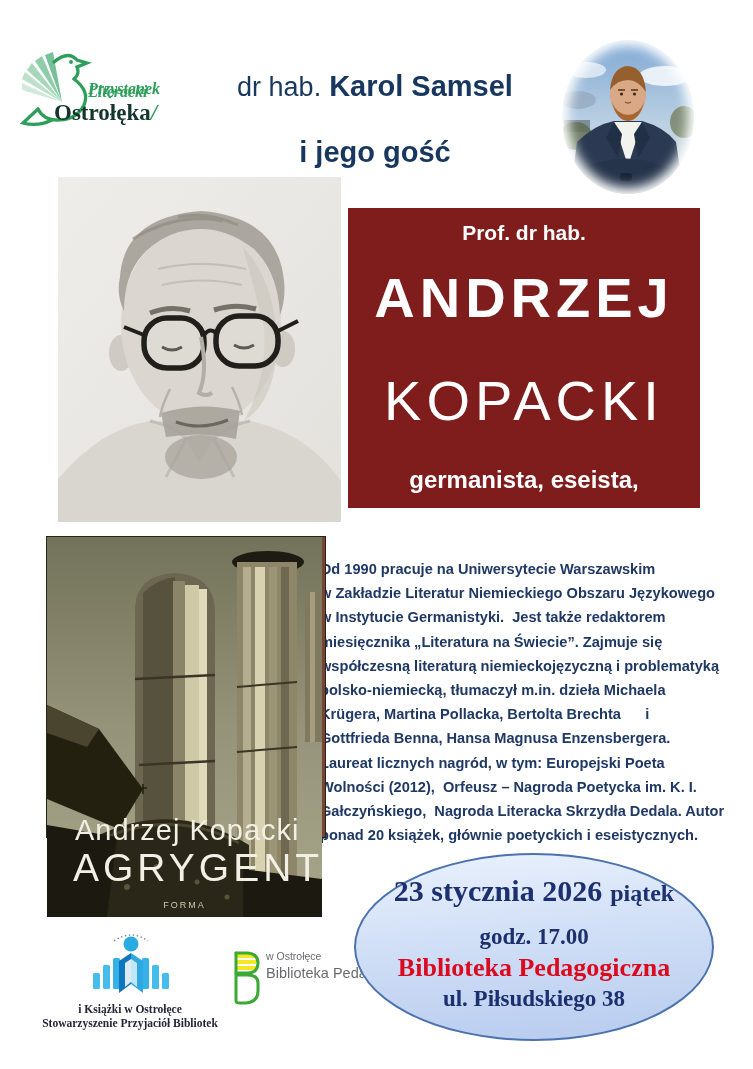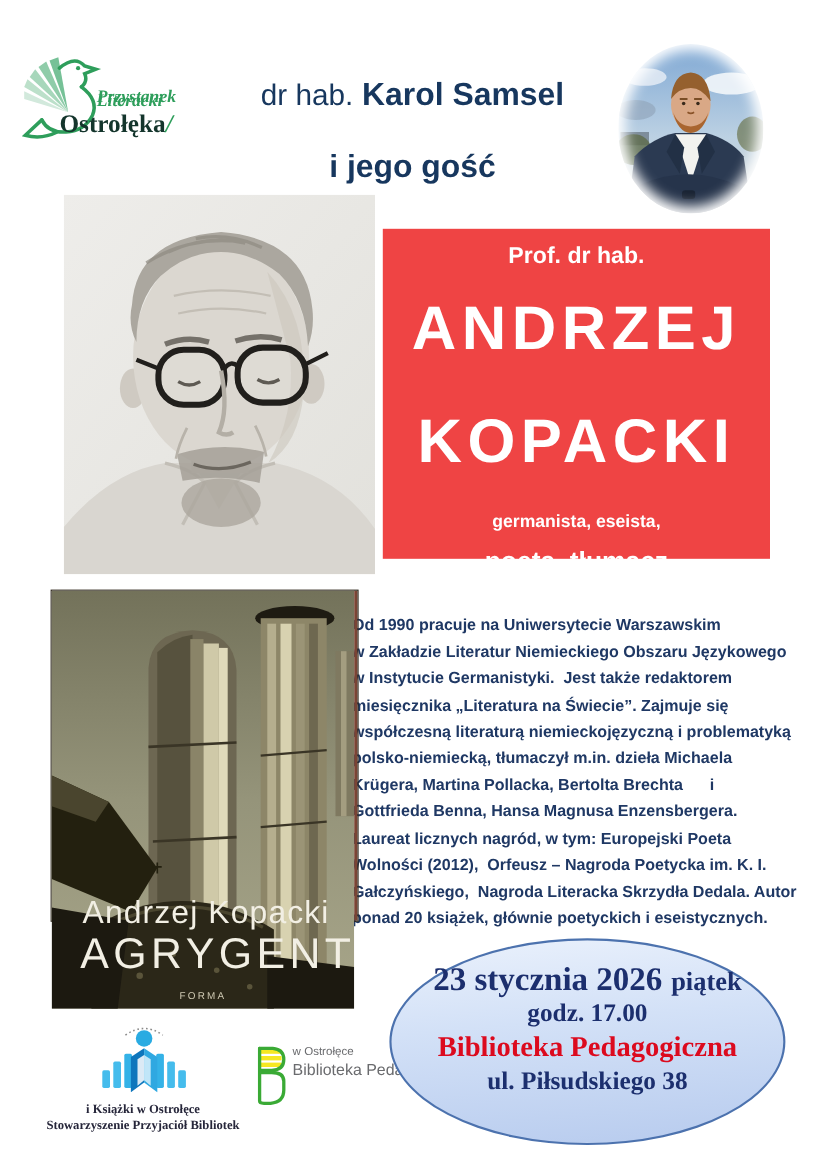--- a/index.html
+++ b/index.html
@@ -27,26 +27,26 @@
   
   .guest-photo{position:absolute;left:562px;top:40px;width:132px;height:154px;}
   .guest-photo .oval{width:100%;height:100%;border-radius:50%;overflow:hidden;position:relative;}
   .guest-photo::after{content:'';position:absolute;inset:-2px;border-radius:50%;
             box-shadow:inset 0 0 12px 8px #ffffff;pointer-events:none;}
 
   
   .portrait{position:absolute;left:58px;top:177px;width:283px;height:345px;}
 
   
-  .banner{position:absolute;left:348px;top:208px;width:352px;height:300px;background:#ef4444;
+  .banner{position:absolute;left:348px;top:208px;width:352px;height:300px;background:#7f1d1d;
           color:#fff;text-align:center;}
   .banner .prefix{padding-top:13px;font-size:21px;font-weight:bold;}
   .banner .first{margin-top:20px;font-size:56px;font-weight:bold;letter-spacing:5px;}
-  .banner .last{margin-top:38px;font-size:56px;font-weight:bold;letter-spacing:5px;}
-  .banner .role1{margin-top:33px;font-size:16px;font-weight:bold;}
+  .banner .last{margin-top:38px;font-size:56px;font-weight:normal;letter-spacing:5px;}
+  .banner .role1{margin-top:33px;font-size:24px;font-weight:bold;}
   .banner .role2{margin-top:13px;font-size:24px;font-weight:bold;}
 
   
   .bio{position:absolute;left:320px;top:557px;width:440px;font-size:14.6px;font-weight:bold;
        color:#1F3864;line-height:24.2px;white-space:pre-wrap;}
 
   
   .book{position:absolute;left:47px;top:537px;width:275px;height:300px;
         outline:1px solid #2A2418;border-right:3px solid #7A4434;}
   .book svg{position:absolute;left:0;top:0;}
@@ -57,21 +57,21 @@
   .book .pub{position:absolute;left:0;right:0;top:363px;text-align:center;font-size:9px;
         color:#CFC9B2;letter-spacing:2px;}
 
   
   .event{position:absolute;left:354px;top:853px;width:356px;height:184px;border-radius:50%;
          border:2px solid #4C72AE;z-index:5;text-align:center;
          background:linear-gradient(175deg,#EAF1FC 0%,#D3E1F7 40%,#B7CBEE 100%);
          font-family:"Liberation Serif",serif;font-weight:bold;color:#1C2F6E;}
   .event .l1{margin-top:19px;font-size:30px;}
   .event .day{font-size:24px;margin-left:8px;}
-  .event .time{margin-top:0;font-size:23px;}
+  .event .time{margin-top:16px;font-size:23px;}
   .event .venue{margin-top:3px;font-size:26px;color:#DC0A1E;}
   .event .address{margin-top:3px;font-size:23px;}
 
   
   .assoc-icon{position:absolute;left:92px;top:931px;}
   .assoc-text{position:absolute;left:14px;top:1002px;width:232px;text-align:center;
          font-family:"Liberation Serif",serif;font-weight:bold;font-size:11.5px;
          color:#26263A;line-height:14px;z-index:1;}
   .bp-icon{position:absolute;left:232px;top:951px;}
   .bp-name{position:absolute;left:266px;top:965px;font-size:14.5px;color:#6A6B6E;z-index:1;}

